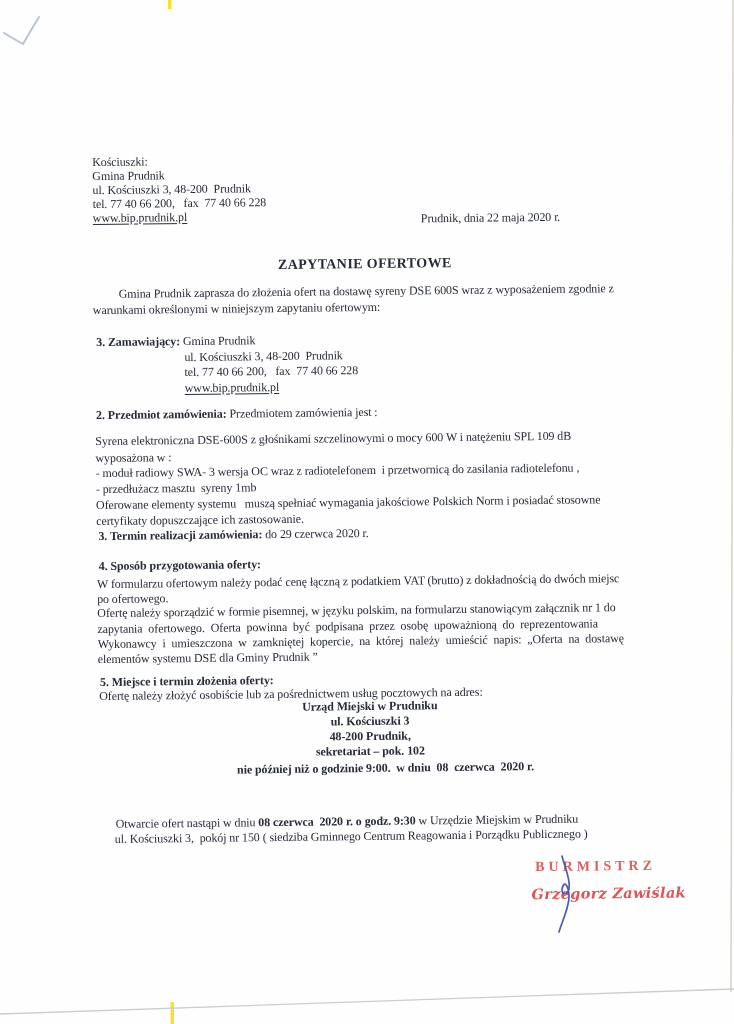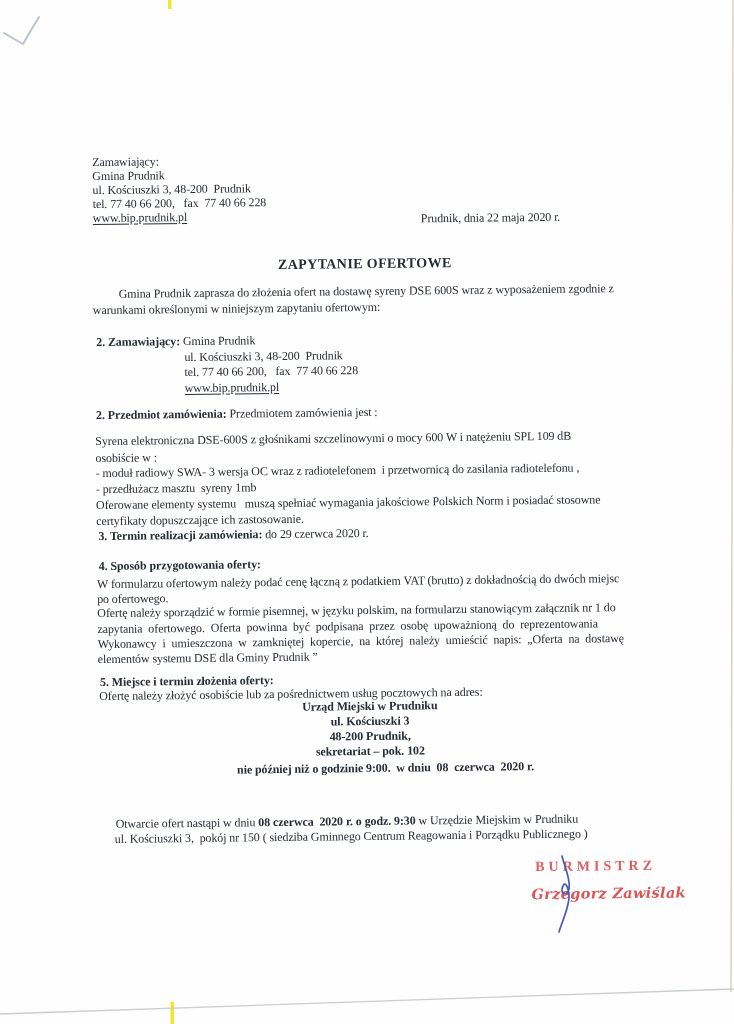--- a/index.html
+++ b/index.html
@@ -39,41 +39,41 @@
   .artifacts{position:absolute;inset:0;pointer-events:none;}
   svg{display:block;}
 </style>
 </head>
 <body>
 
 <div class="page">
 
   <div class="doc">
 
-    <div class="ln" style="top:152px;left:96px">Zamawiający:</div>
+    <div class="ln" style="top:152px;left:96px">Kościuszki:</div>
     <div class="ln" style="top:166px;left:96px">Gmina Prudnik</div>
     <div class="ln" style="top:180px;left:96px">ul. Kościuszki 3, 48-200  Prudnik</div>
     <div class="ln" style="top:194px;left:96px">tel. 77 40 66 200,   fax  77 40 66 228</div>
     <div class="ln u" style="top:208px;left:96px">www.bip.prudnik.pl</div>
 
     <div class="ln" style="top:212px;left:424px">Prudnik, dnia 22 maja 2020 r.</div>
 
     <div class="ln center title" style="top:257px">ZAPYTANIE OFERTOWE</div>
 
     <div class="ln" style="top:284px;left:121px">Gmina Prudnik zaprasza do złożenia ofert na dostawę syreny DSE 600S wraz z wyposażeniem zgodnie z</div>
     <div class="ln" style="top:300px;left:95px">warunkami określonymi w niniejszym zapytaniu ofertowym:</div>
 
-    <div class="ln" style="top:332px;left:98px"><span class="b">2. Zamawiający:</span><span> </span><span>Gmina Prudnik</span></div>
+    <div class="ln" style="top:332px;left:98px"><span class="b">3. Zamawiający:</span><span> </span><span>Gmina Prudnik</span></div>
     <div class="ln" style="top:348px;left:186px">ul. Kościuszki 3, 48-200  Prudnik</div>
     <div class="ln" style="top:363px;left:186px">tel. 77 40 66 200,   fax  77 40 66 228</div>
     <div class="ln u" style="top:379px;left:186px">www.bip.prudnik.pl</div>
 
     <div class="ln" style="top:405px;left:97px"><span class="b">2. Przedmiot zamówienia:</span><span> Przedmiotem zamówienia jest :</span></div>
     <div class="ln" style="top:431px;left:96px">Syrena elektroniczna DSE-600S z głośnikami szczelinowymi o mocy 600 W i natężeniu SPL 109 dB</div>
-    <div class="ln" style="top:448px;left:96px">osobiście w :</div>
+    <div class="ln" style="top:448px;left:96px">wyposażona w :</div>
     <div class="ln" style="top:463px;left:96px">- moduł radiowy SWA- 3 wersja OC wraz z radiotelefonem  i przetwornicą do zasilania radiotelefonu ,</div>
     <div class="ln" style="top:479px;left:96px">- przedłużacz masztu  syreny 1mb</div>
     <div class="ln" style="top:495px;left:96px">Oferowane elementy systemu   muszą spełniać wymagania jakościowe Polskich Norm i posiadać stosowne</div>
     <div class="ln" style="top:511px;left:96px">certyfikaty dopuszczające ich zastosowanie.</div>
 
     <div class="ln" style="top:526px;left:98px"><span class="b">3. Termin realizacji zamówienia:</span><span> do 29 czerwca 2020 r.</span></div>
 
     <div class="ln b" style="top:556px;left:98px">4. Sposób przygotowania oferty:</div>
     <div class="ln" style="top:574px;left:96px">W formularzu ofertowym należy podać cenę łączną z podatkiem VAT (brutto) z dokładnością do dwóch miejsc</div>
     <div class="ln" style="top:589px;left:96px">po ofertowego.</div>

